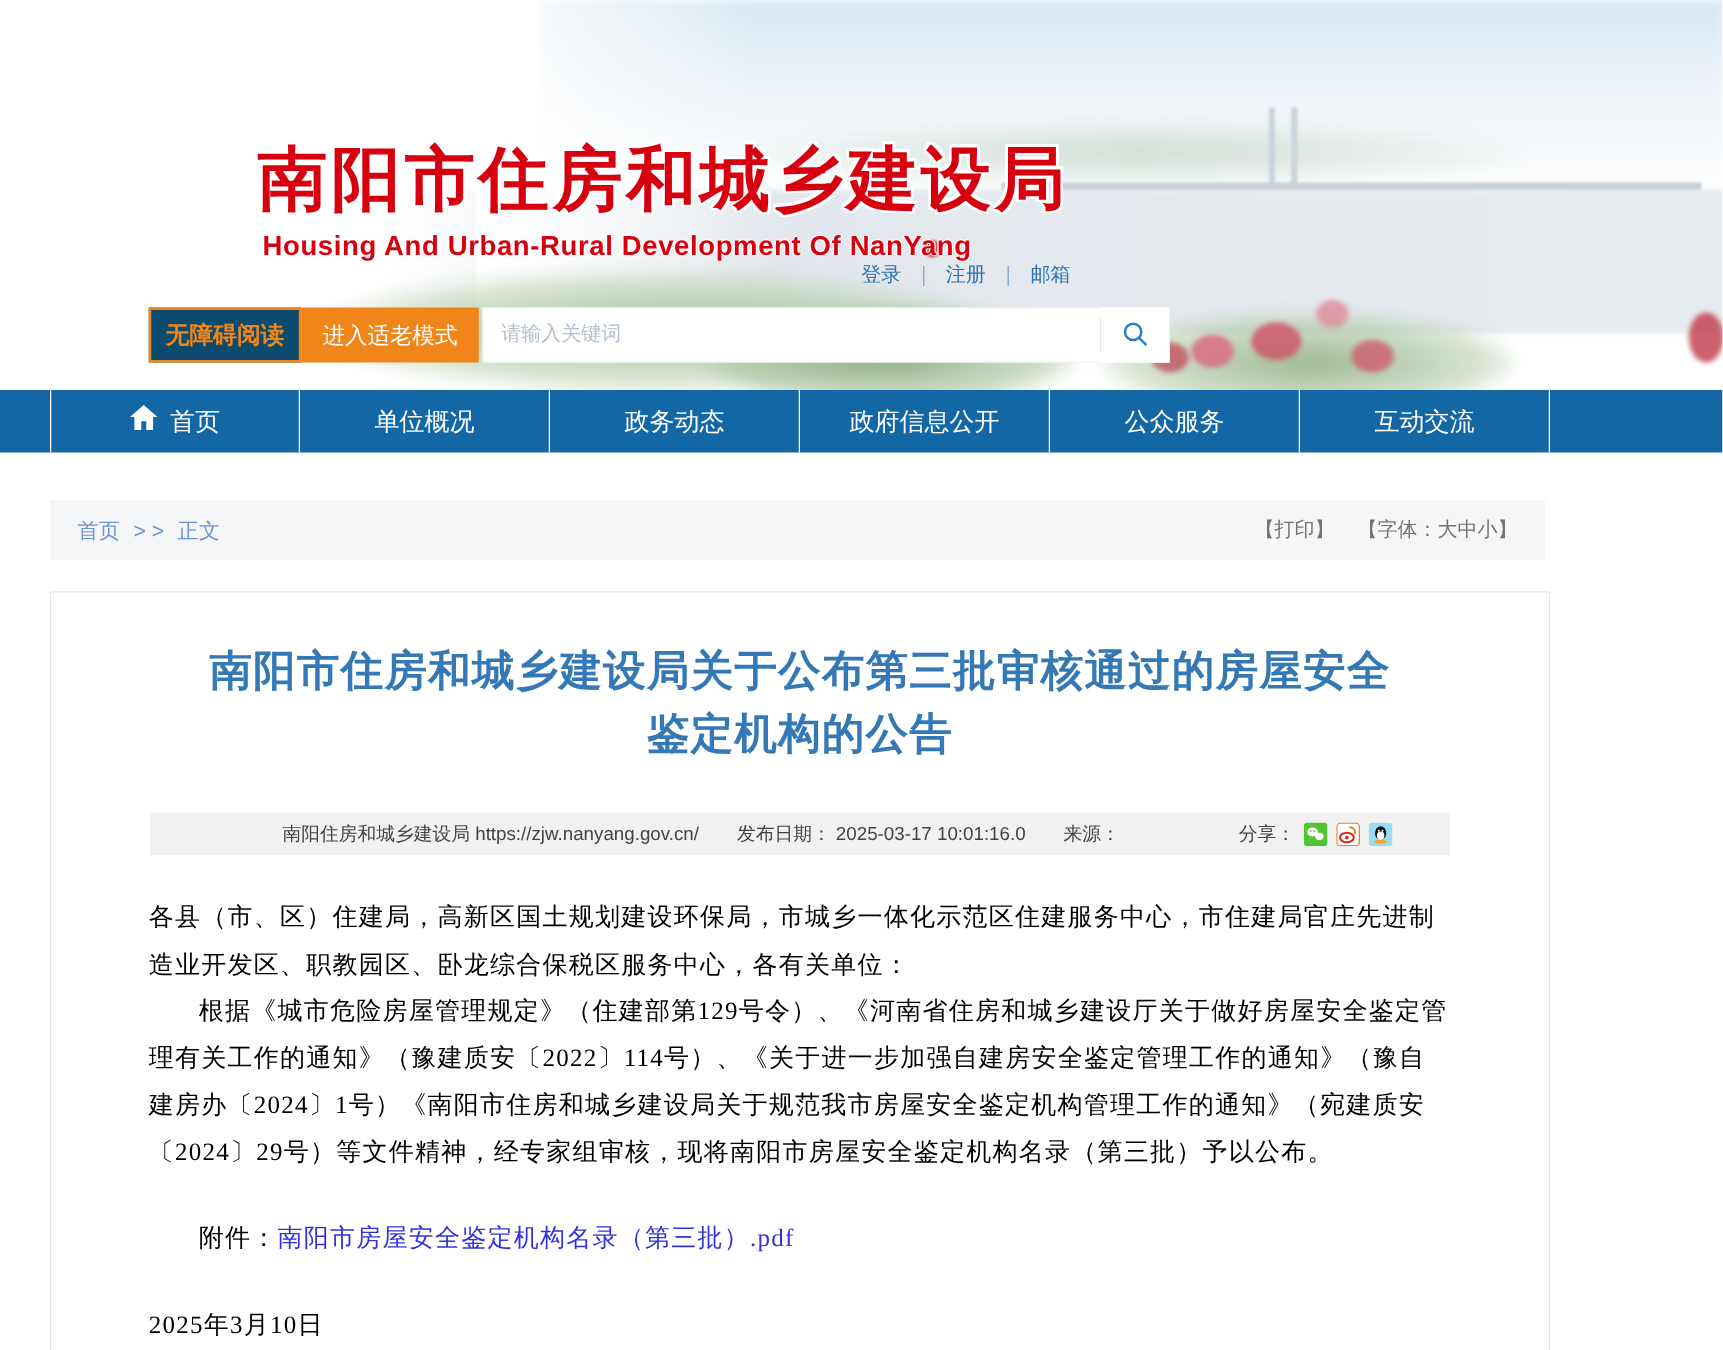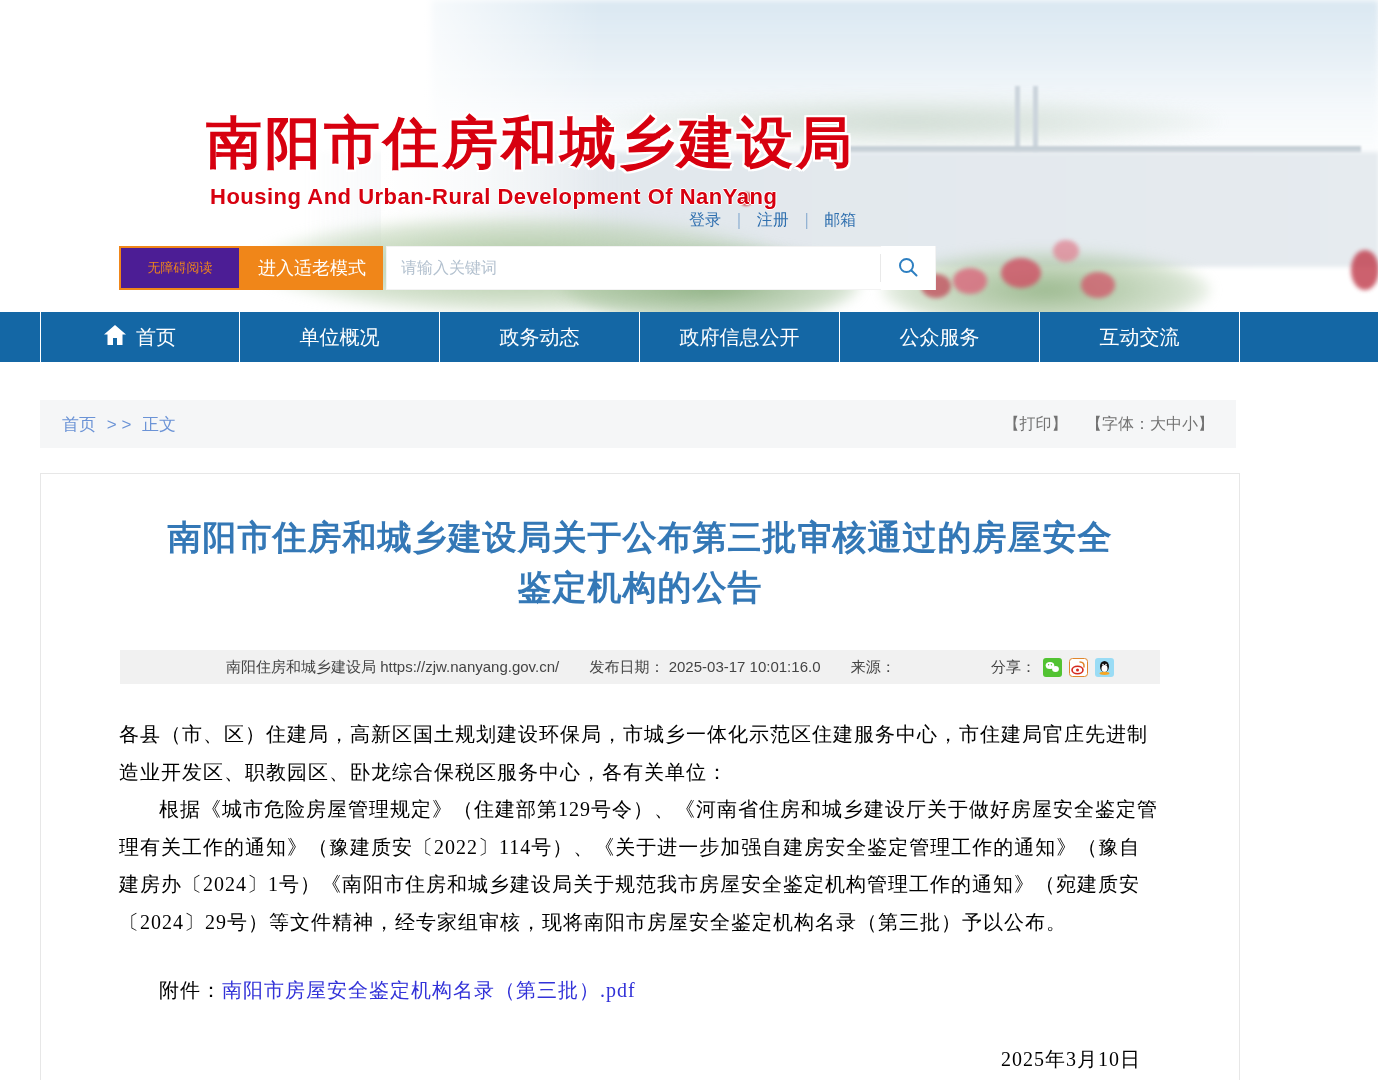--- a/index.html
+++ b/index.html
@@ -43,22 +43,22 @@
       -2px -2px 0 #fff, 2px 2px 0 #fff, -2px 2px 0 #fff, 2px -2px 0 #fff; }
   .site-subtitle { position:absolute; left:209px; top:184px; font-size:22px; font-weight:bold;
     color:#d7000f; letter-spacing:.5px; white-space:nowrap;
     text-shadow:-1px 0 0 #fff, 1px 0 0 #fff, 0 -1px 0 #fff, 0 1px 0 #fff; }
 
   .user-links { position:absolute; left:688px; top:210px; font-size:16px; color:#3070af; }
   .user-links a { color:#3070af; text-decoration:none; cursor:pointer; }
   .user-links .sep { color:#7da4cc; margin:0 10px; }
 
   .toolbar { position:absolute; left:118px; top:246px; height:44px; display:flex; }
-  .btn-access { width:122px; height:44px; background:#4c1d95; border:2px solid #f08619; color:#f08619;
-    font-size:13px; display:flex; align-items:center; justify-content:center; cursor:pointer; }
+  .btn-access { width:122px; height:44px; background:#0c4a6e; border:2px solid #f08619; color:#f08619;
+    font-size:19px; display:flex; align-items:center; justify-content:center; cursor:pointer;font-weight:bold; }
   .btn-elder { width:142px; height:44px; background:#f08619; color:#fff; font-size:18px;
     display:flex; align-items:center; justify-content:center; cursor:pointer; }
   .search-box { width:550px; height:44px; background:#fff; margin-left:3px; display:flex; align-items:center; border:1px solid #f3f3f3; }
   .search-box input { flex:1; height:40px; border:none; outline:none; padding-left:14px; font-size:16px;
     color:#333; font-family:"Liberation Sans",sans-serif; }
   .search-box input::placeholder { color:#b3c1cf; }
   .search-divider { width:1px; height:28px; background:#e9e9e9; }
   .search-btn { width:54px; height:44px; display:flex; align-items:center; justify-content:center;
     background:#fff; border:none; cursor:pointer; }
 
@@ -92,21 +92,21 @@
   .share-label { font-size:15px; color:#444;text-align:right; }
   .share-icon { width:19px; height:19px; display:inline-flex; cursor:pointer; }
 
   .body-text { width:1042px; margin:0 auto; font-family:"Liberation Serif", serif;
     font-size:20px; line-height:37.5px; color:#000; letter-spacing:1px; }
   .p1 { margin-top:32px; }
   .p2 { text-indent:2em; }
   .attachment { width:1042px; margin:36px auto 0; font-family:"Liberation Serif",serif;
     font-size:20px; letter-spacing:1px; text-indent:2em; color:#000; }
   .attachment a { color:#3232d8; text-decoration:none; cursor:pointer; }
-  .doc-date { width:1042px; margin:42px auto 0; text-align:right; padding-right:20px;
+  .doc-date { width:1042px; margin:42px auto 0; padding-right:20px;
     font-family:"Liberation Serif",serif; font-size:20px; color:#000; letter-spacing:1px; }
 </style>
 </head>
 <body>
 
 <div class="page">
 
   <div class="banner">
     <div class="decor sky"></div>
     <div class="decor hills"></div>

